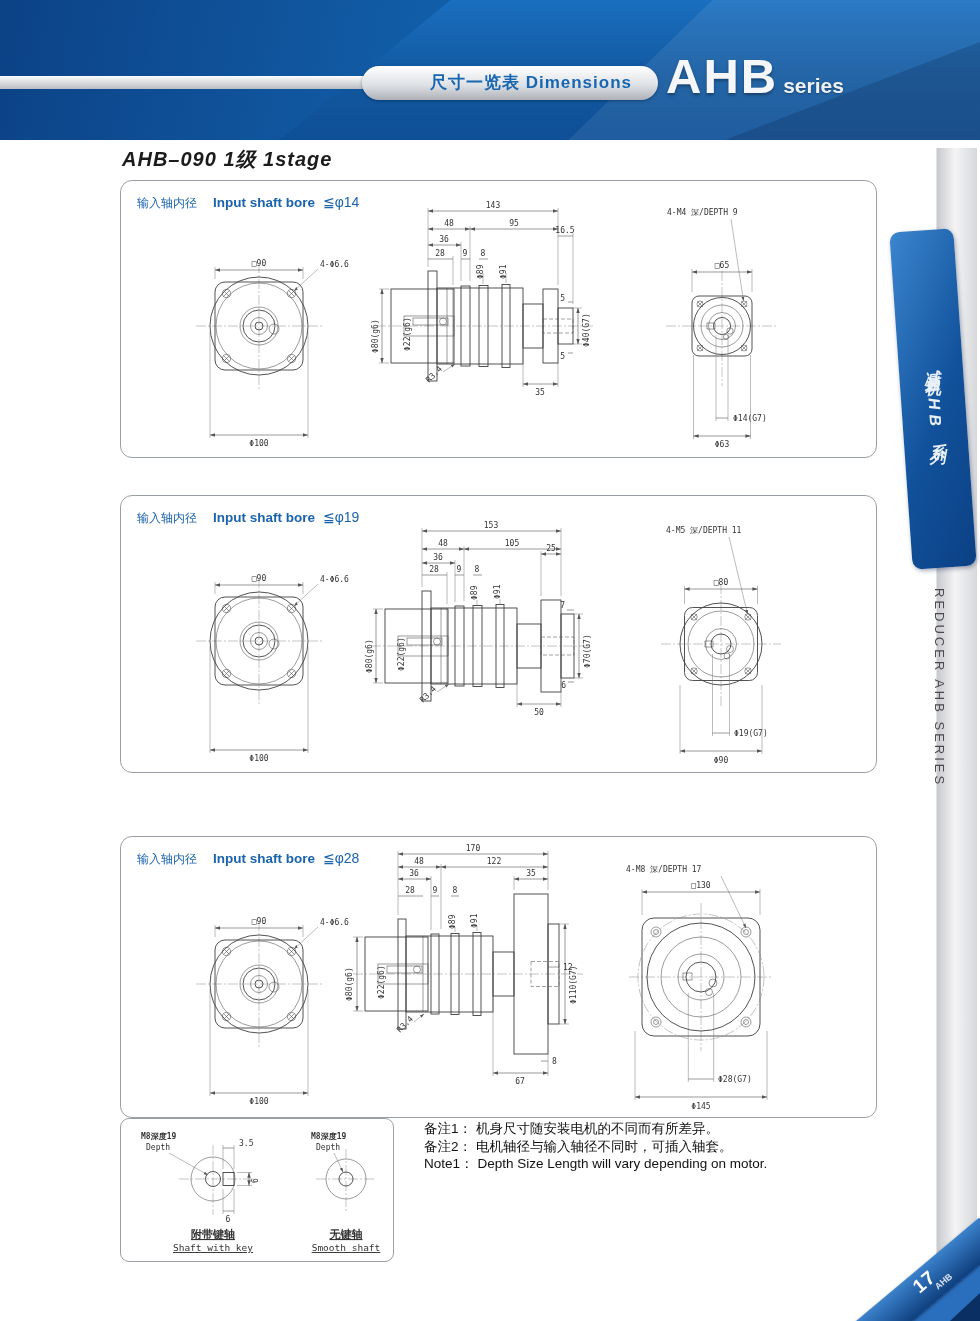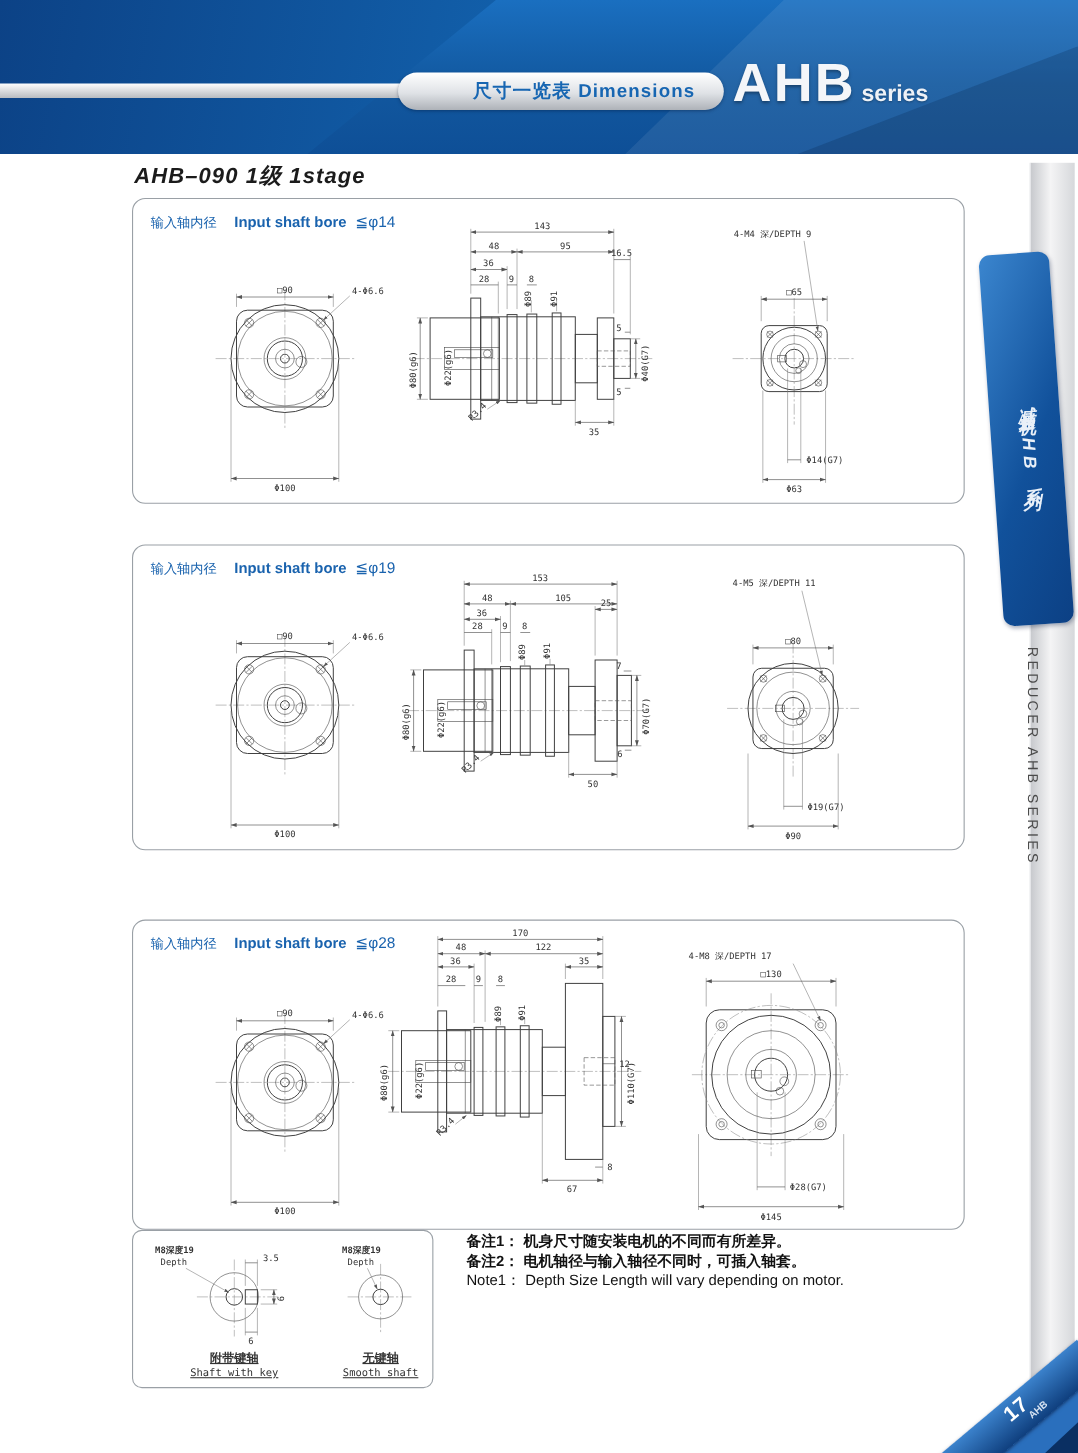--- a/index.html
+++ b/index.html
@@ -57,21 +57,21 @@
   .cl{stroke:#8a8a8a;stroke-width:.5;fill:none;stroke-dasharray:10 2 2 2;}
   .hd{stroke:#555;stroke-width:.55;fill:none;stroke-dasharray:4 2;}
   .ex{stroke:#777;stroke-width:.5;fill:none;}
   .dm{stroke:#555;stroke-width:.6;fill:none;marker-start:url(#ar);marker-end:url(#ar);}
   .tx{font-family:"DejaVu Sans Mono",monospace;font-size:8px;fill:#333;}
   
   .shaft-panel{position:absolute;left:120px;top:1118px;width:272px;height:142px;
                border:1.1px solid #9aa0a6;border-radius:9px;background:#fff;}
   .notes{position:absolute;left:424px;top:1120px;font-size:13.5px;color:#111;}
   .nline{line-height:17.5px;white-space:nowrap;}
-  .nline.zh{font-weight:bold;}
+  .nline.zh{font-weight:normal;}
   .nline .nlabel{margin-right:4px;}
   .tri{position:absolute;right:0;bottom:0;width:0;height:0;
        border-left:88px solid transparent;border-bottom:84px solid #2a6fbd;}
   .tri2{position:absolute;right:0;bottom:0;width:0;height:0;
         border-left:30px solid transparent;border-bottom:28px solid #0a2f62;}
   .ribbon{position:absolute;right:-30px;bottom:18px;width:166px;height:36px;
           background:linear-gradient(180deg,#3b82cc,#0f3f7e);transform:rotate(-40deg);
           display:flex;flex-direction:column;align-items:center;justify-content:center;
           box-shadow:0 1px 3px rgba(0,10,40,.5);}
   .ribbon .n{font-size:19px;font-weight:bold;color:#fff;line-height:17px;letter-spacing:1px;}

